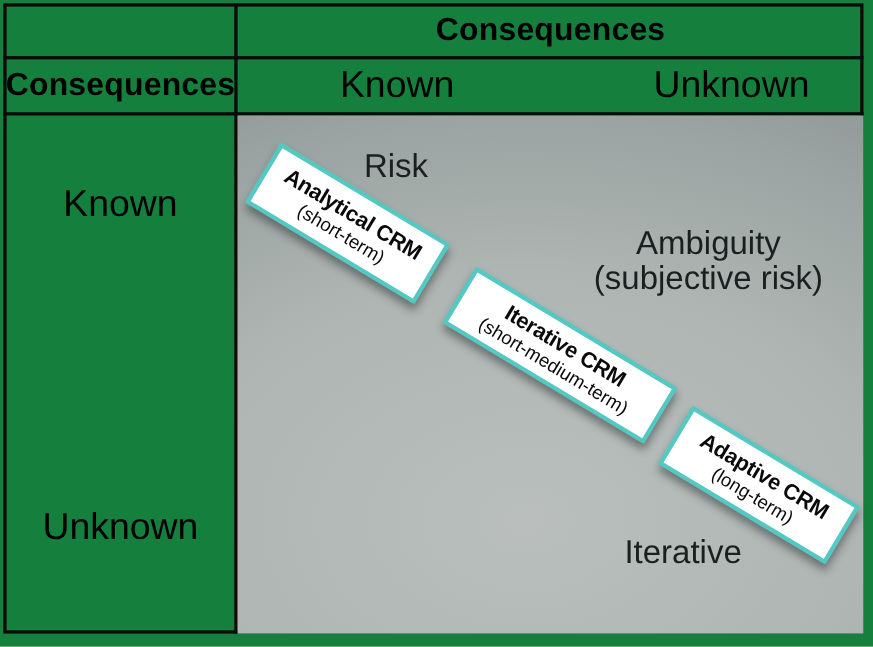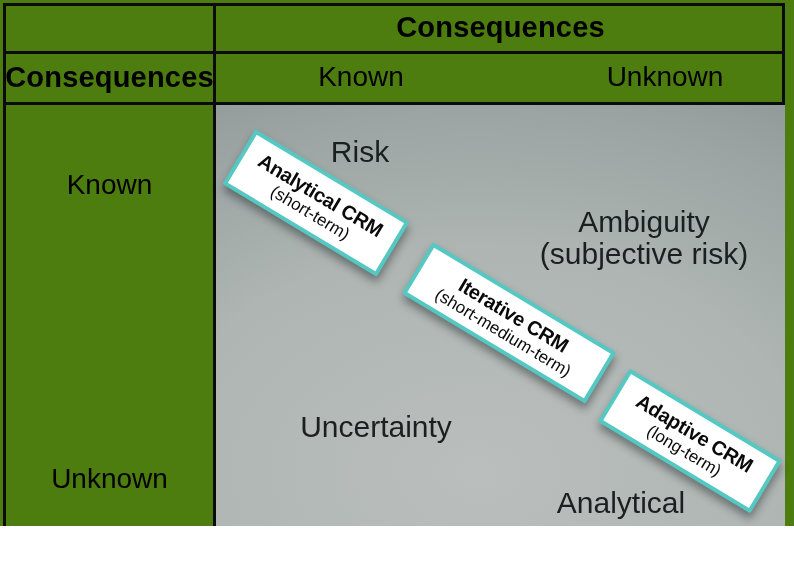--- a/index.html
+++ b/index.html
@@ -1,33 +1,33 @@
 <!DOCTYPE html>
 <html><head>
 <meta charset="utf-8">
 <style>
   html,body{margin:0;padding:0;background:#ffffff;}
   .stage{
-    position:relative;width:794px;height:526px;background:#4d7c0f;
+    position:relative;width:794px;height:588px;background:#15803d;
     font-family:"Liberation Sans", sans-serif;overflow:hidden;color:#000;
   }
   .frame{
     position:absolute;left:3px;top:3px;width:782px;height:573px;
     border:3px solid #0b0b0b;box-sizing:border-box;background:transparent;
   }
   .line{position:absolute;background:#0b0b0b;}
   .hline1{left:3px;top:51px;width:782px;height:3px;}
   .hline2{left:3px;top:102px;width:782px;height:3px;}
   .vline {left:213px;top:3px;width:3px;height:573px;}
   .cell{
     position:absolute;display:flex;align-items:center;justify-content:center;
     text-align:center;white-space:nowrap;
   }
   .hdr-bold{font-weight:bold;font-size:29px;letter-spacing:0.2px;}
-  .hdr{font-size:28px;}
+  .hdr{font-size:34px;}
   .c-consequences{left:216px;top:4px;width:569px;height:46px;}
   .c-probabilities{left:6px;top:53px;width:207px;height:48px;}
   .c-col-known{left:216px;top:53px;width:290px;height:48px;}
   .c-col-unknown{left:540px;top:53px;width:250px;height:48px;}
   .c-row-known{left:6px;top:105px;width:207px;height:160px;}
   .c-row-unknown{left:6px;top:399px;width:207px;height:160px;}
   .gray{
     position:absolute;left:216px;top:105px;width:569px;height:471px;
     background:radial-gradient(ellipse 150% 125% at 46% 78%,
       #babfbd 0%, #aeb5b3 38%, #9ba4a2 62%, #8b9593 78%, #6f7979 100%);
@@ -76,24 +76,23 @@
 
   <div class="gray">
 
     <div class="qlabel q-risk">Risk</div>
 
     <div class="qlabel q-ambiguity">
       <div>Ambiguity</div>
       <div>(subjective risk)</div>
     </div>
 
-    <div class="qlabel q-uncertainty">Uncertainty</div>
 
     <div class="qlabel q-ignorance">
-      <div>Analytical</div>
+      <div>Iterative</div>
     </div>
 
     <div class="crm-box box-analytical">
       <div class="crm-title">Analytical CRM</div>
       <div class="crm-sub">(short-term)</div>
     </div>
 
     <div class="crm-box box-iterative">
       <div class="crm-title">Iterative CRM</div>
       <div class="crm-sub">(short-medium-term)</div>

